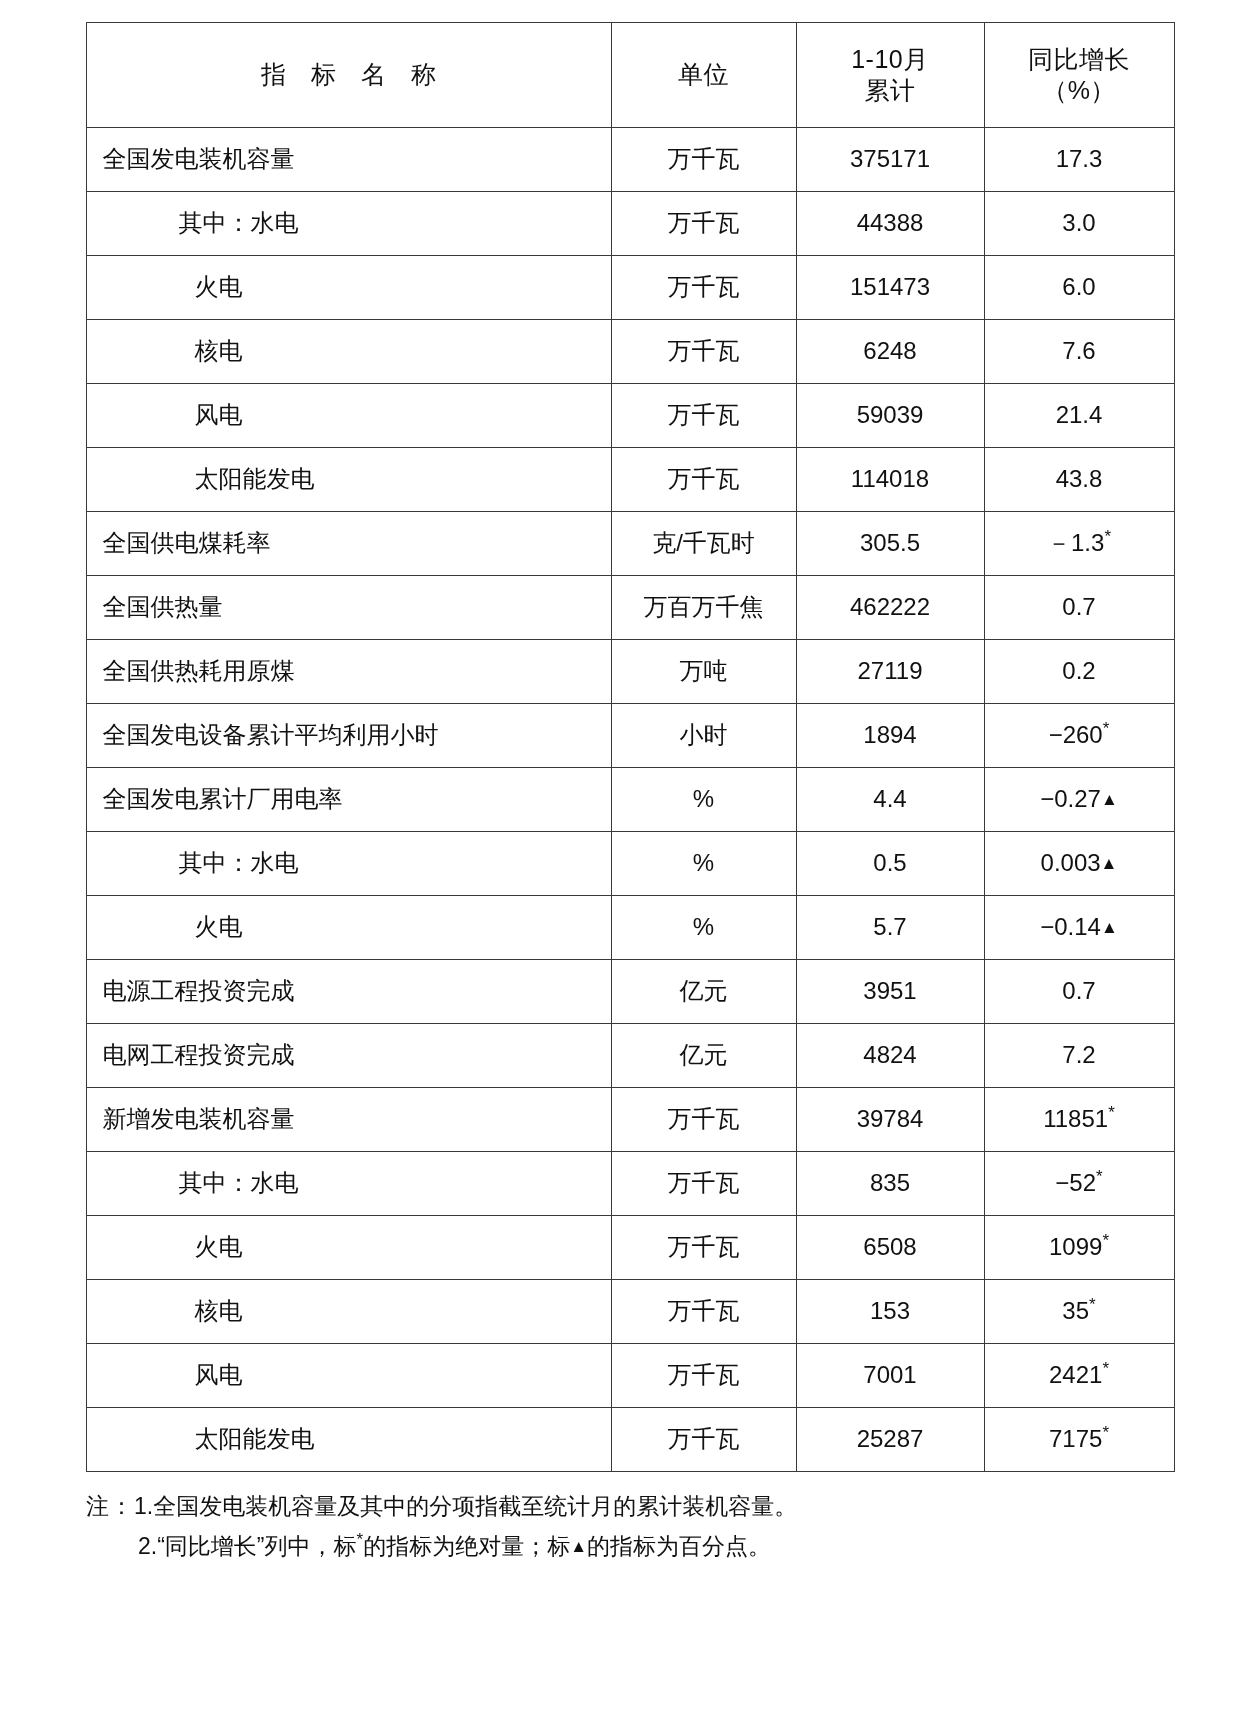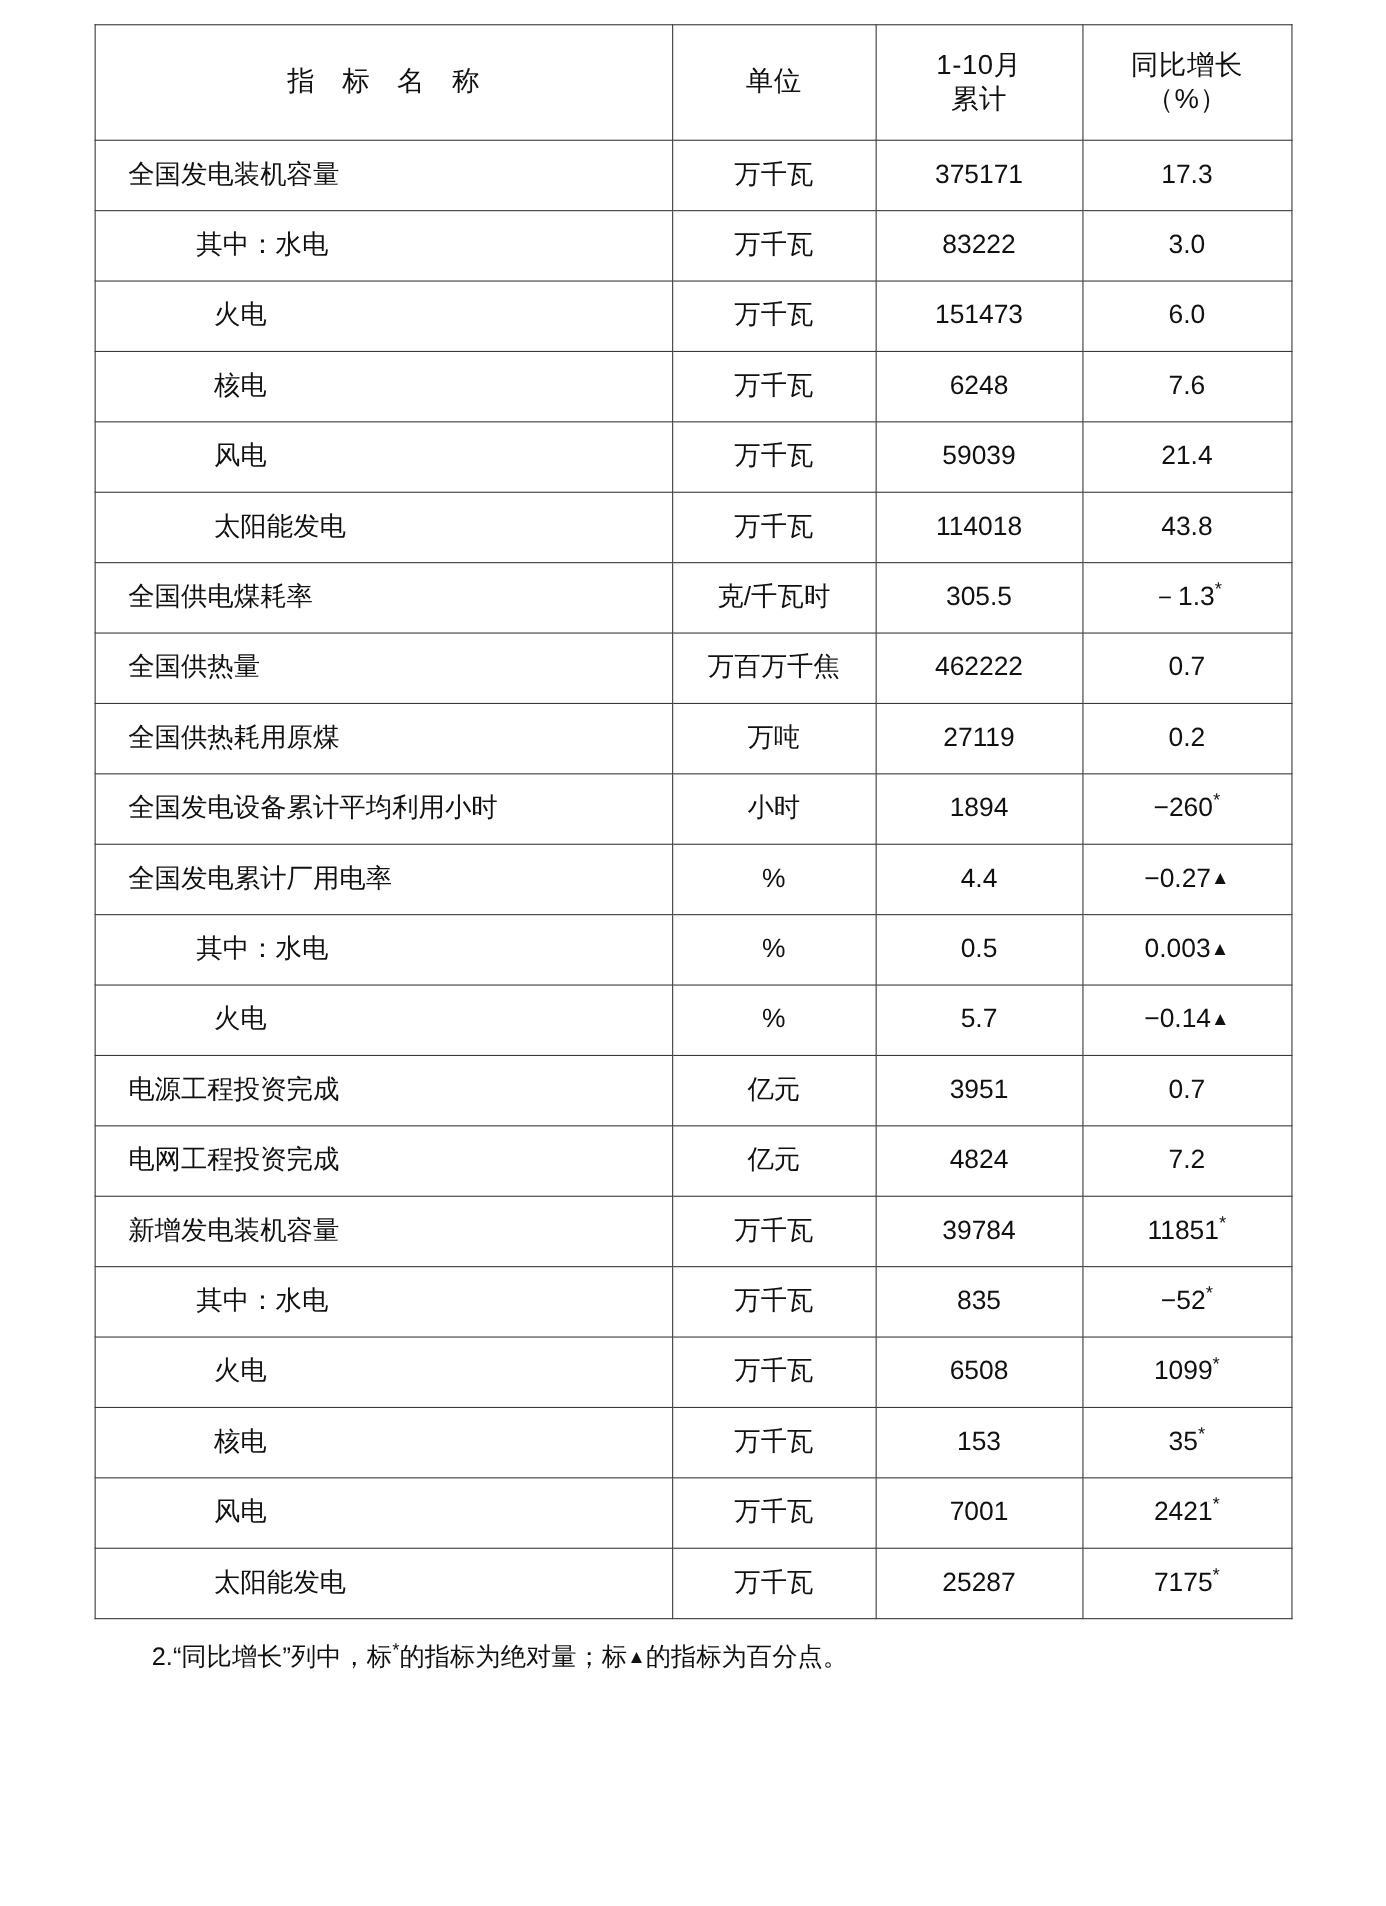--- a/index.html
+++ b/index.html
@@ -51,21 +51,21 @@
     text-indent: 9px;
   }
   tbody td {
     height: 63px;
     font-size: 24px;
     text-align: center;
     line-height: 1.2;
   }
   tbody td.name {
     text-align: left;
-    padding-left: 30px;
+    padding-left: 16px;
   }
   tbody td.name.ind-1 { padding-left: 92px; }
   tbody td.name.ind-2 { padding-left: 108px; }
 
   .sup {
     font-size: 17px;
     vertical-align: super;
     line-height: 0;
   }
   .tri {
@@ -122,21 +122,21 @@
     <tbody id="table-body">
         <tr>
           <td class="name ind-0">全国发电装机容量</td>
           <td>万千瓦</td>
           <td>375171</td>
           <td><span>17.3</span></td>
         </tr>
         <tr>
           <td class="name ind-1">其中：水电</td>
           <td>万千瓦</td>
-          <td>83222</td>
+          <td>44388</td>
           <td><span>3.0</span></td>
         </tr>
         <tr>
           <td class="name ind-2">火电</td>
           <td>万千瓦</td>
           <td>151473</td>
           <td><span>6.0</span></td>
         </tr>
         <tr>
           <td class="name ind-2">核电</td>
@@ -243,18 +243,21 @@
         <tr>
           <td class="name ind-2">太阳能发电</td>
           <td>万千瓦</td>
           <td>25287</td>
           <td><span>7175</span><span class="sup">*</span></td>
         </tr>
       </tbody>
   </table>
 
   <div class="notes">
+    <span class="note-line n1">
+      <span class="lbl">注：</span><span>1.全国发电装机容量及其中的分项指截至统计月的累计装机容量。</span>
+    </span>
     <span class="note-line n2">
       <span>2.“同比增长”列中，标</span><span class="sup">*</span><span>的指标为绝对量；标</span><span class="tri">▲</span><span>的指标为百分点。</span>
     </span>
   </div>
 
 </div>
 
 </body></html>

